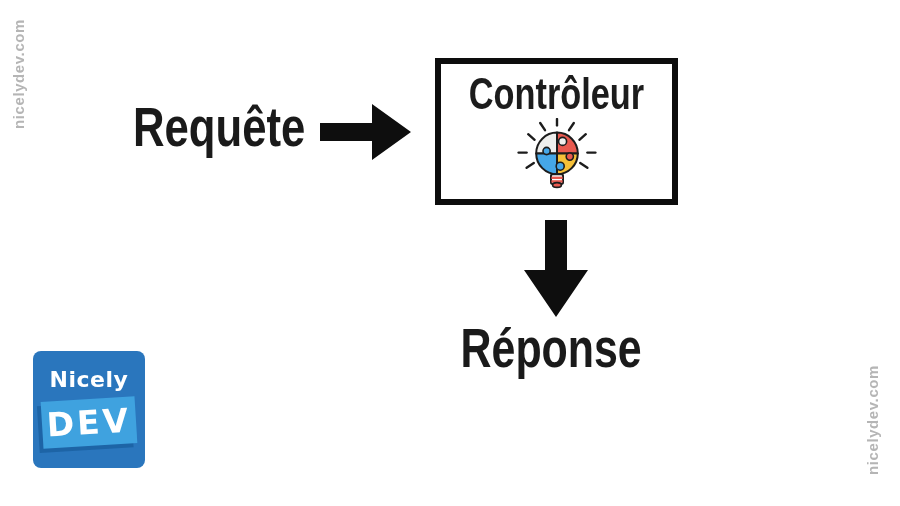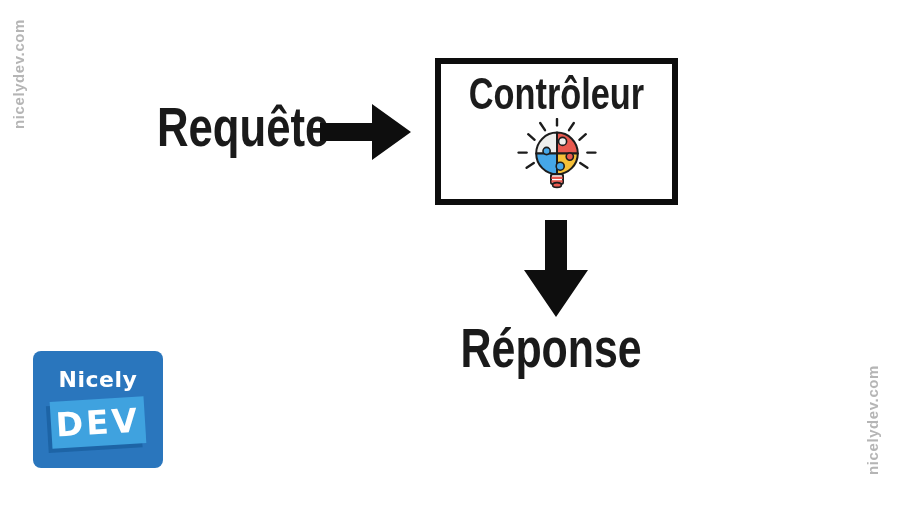--- a/index.html
+++ b/index.html
@@ -12,39 +12,39 @@
     position:absolute;color:#b5b5b5;font-weight:700;font-size:15px;
     letter-spacing:0.6px;white-space:nowrap;
   }
   .wm-left{left:18px;top:74px;transform:translate(-50%,-50%) rotate(-90deg);}
   .wm-right{left:872px;top:420px;transform:translate(-50%,-50%) rotate(-90deg);}
   
   .big-label{
     font-weight:700;color:#1a1a1a;line-height:1;white-space:nowrap;
   }
   .sx{display:inline-block;transform:scaleX(0.78);}
-  .requete{position:absolute;left:133px;top:99px;margin-left:24px;}
+  .requete{position:absolute;left:133px;top:99px;}
   .requete .sx{font-size:56px;transform-origin:left center;}
   
   .arrow-right{position:absolute;left:320px;top:103px;}
   .arrow-down{position:absolute;left:524px;top:220px;}
   
   .controller-box{
     position:absolute;left:435px;top:58px;width:243px;height:147px;
     box-sizing:border-box;border:6px solid #0d0d0d;background:#ffffff;
     display:flex;flex-direction:column;align-items:center;padding-top:8px;
   }
   .box-title{font-size:44px;font-weight:700;color:#1c1c1c;line-height:1;white-space:nowrap;transform-origin:center;}
   .bulb{margin-top:2px;}
   
   .reponse{position:absolute;left:435px;top:321px;width:244px;text-align:left;}
   .reponse .sx{font-size:55px;transform-origin:center;}
   
   .logo{
-    position:absolute;left:33px;top:351px;width:130px;height:117px;
+    position:absolute;left:33px;top:351px;width:112px;height:117px;
     background:#2a76bd;border-radius:8px;
   }
   .logo-top{
     color:#ffffff;font-weight:700;font-size:22px;text-align:center;
     margin-top:16px;letter-spacing:0.5px;font-family:"DejaVu Sans",sans-serif;
   }
   .banner{
     width:94px;height:47px;margin:7px auto 0;background:#3fa2df;
     transform:rotate(-3.5deg);box-shadow:-4px 4px 0 #1d64a6;
     display:flex;align-items:center;justify-content:center;

